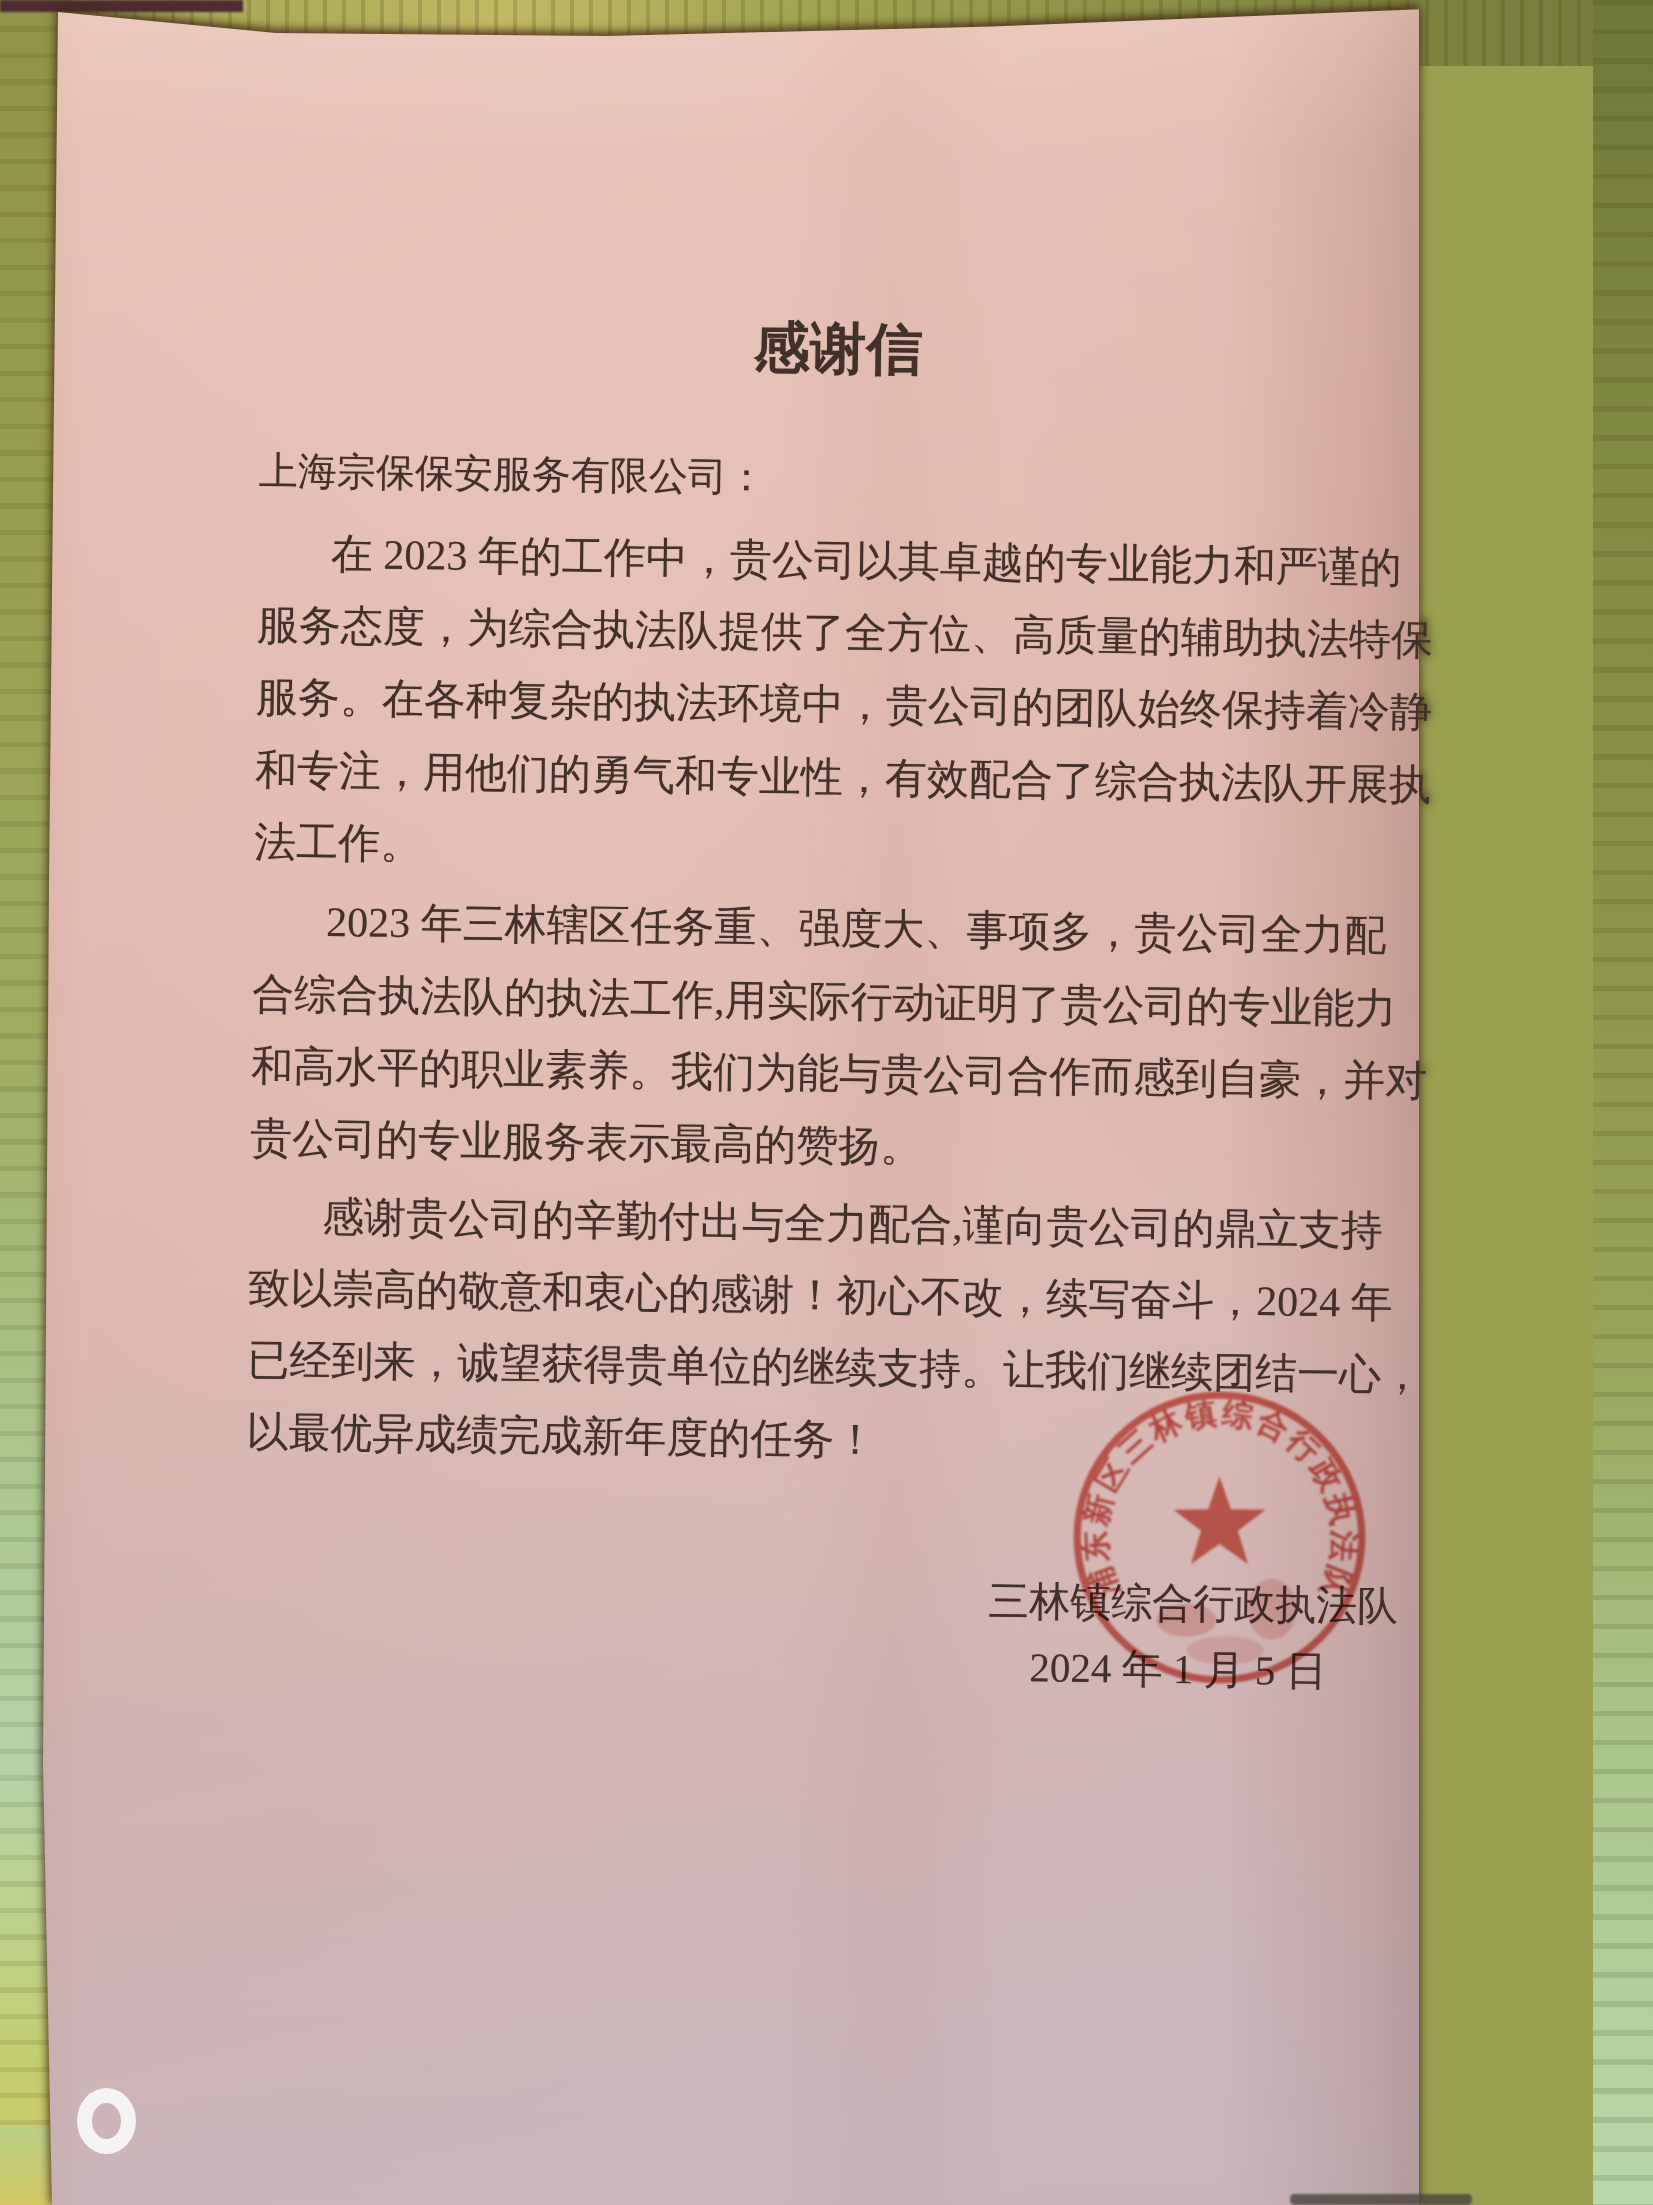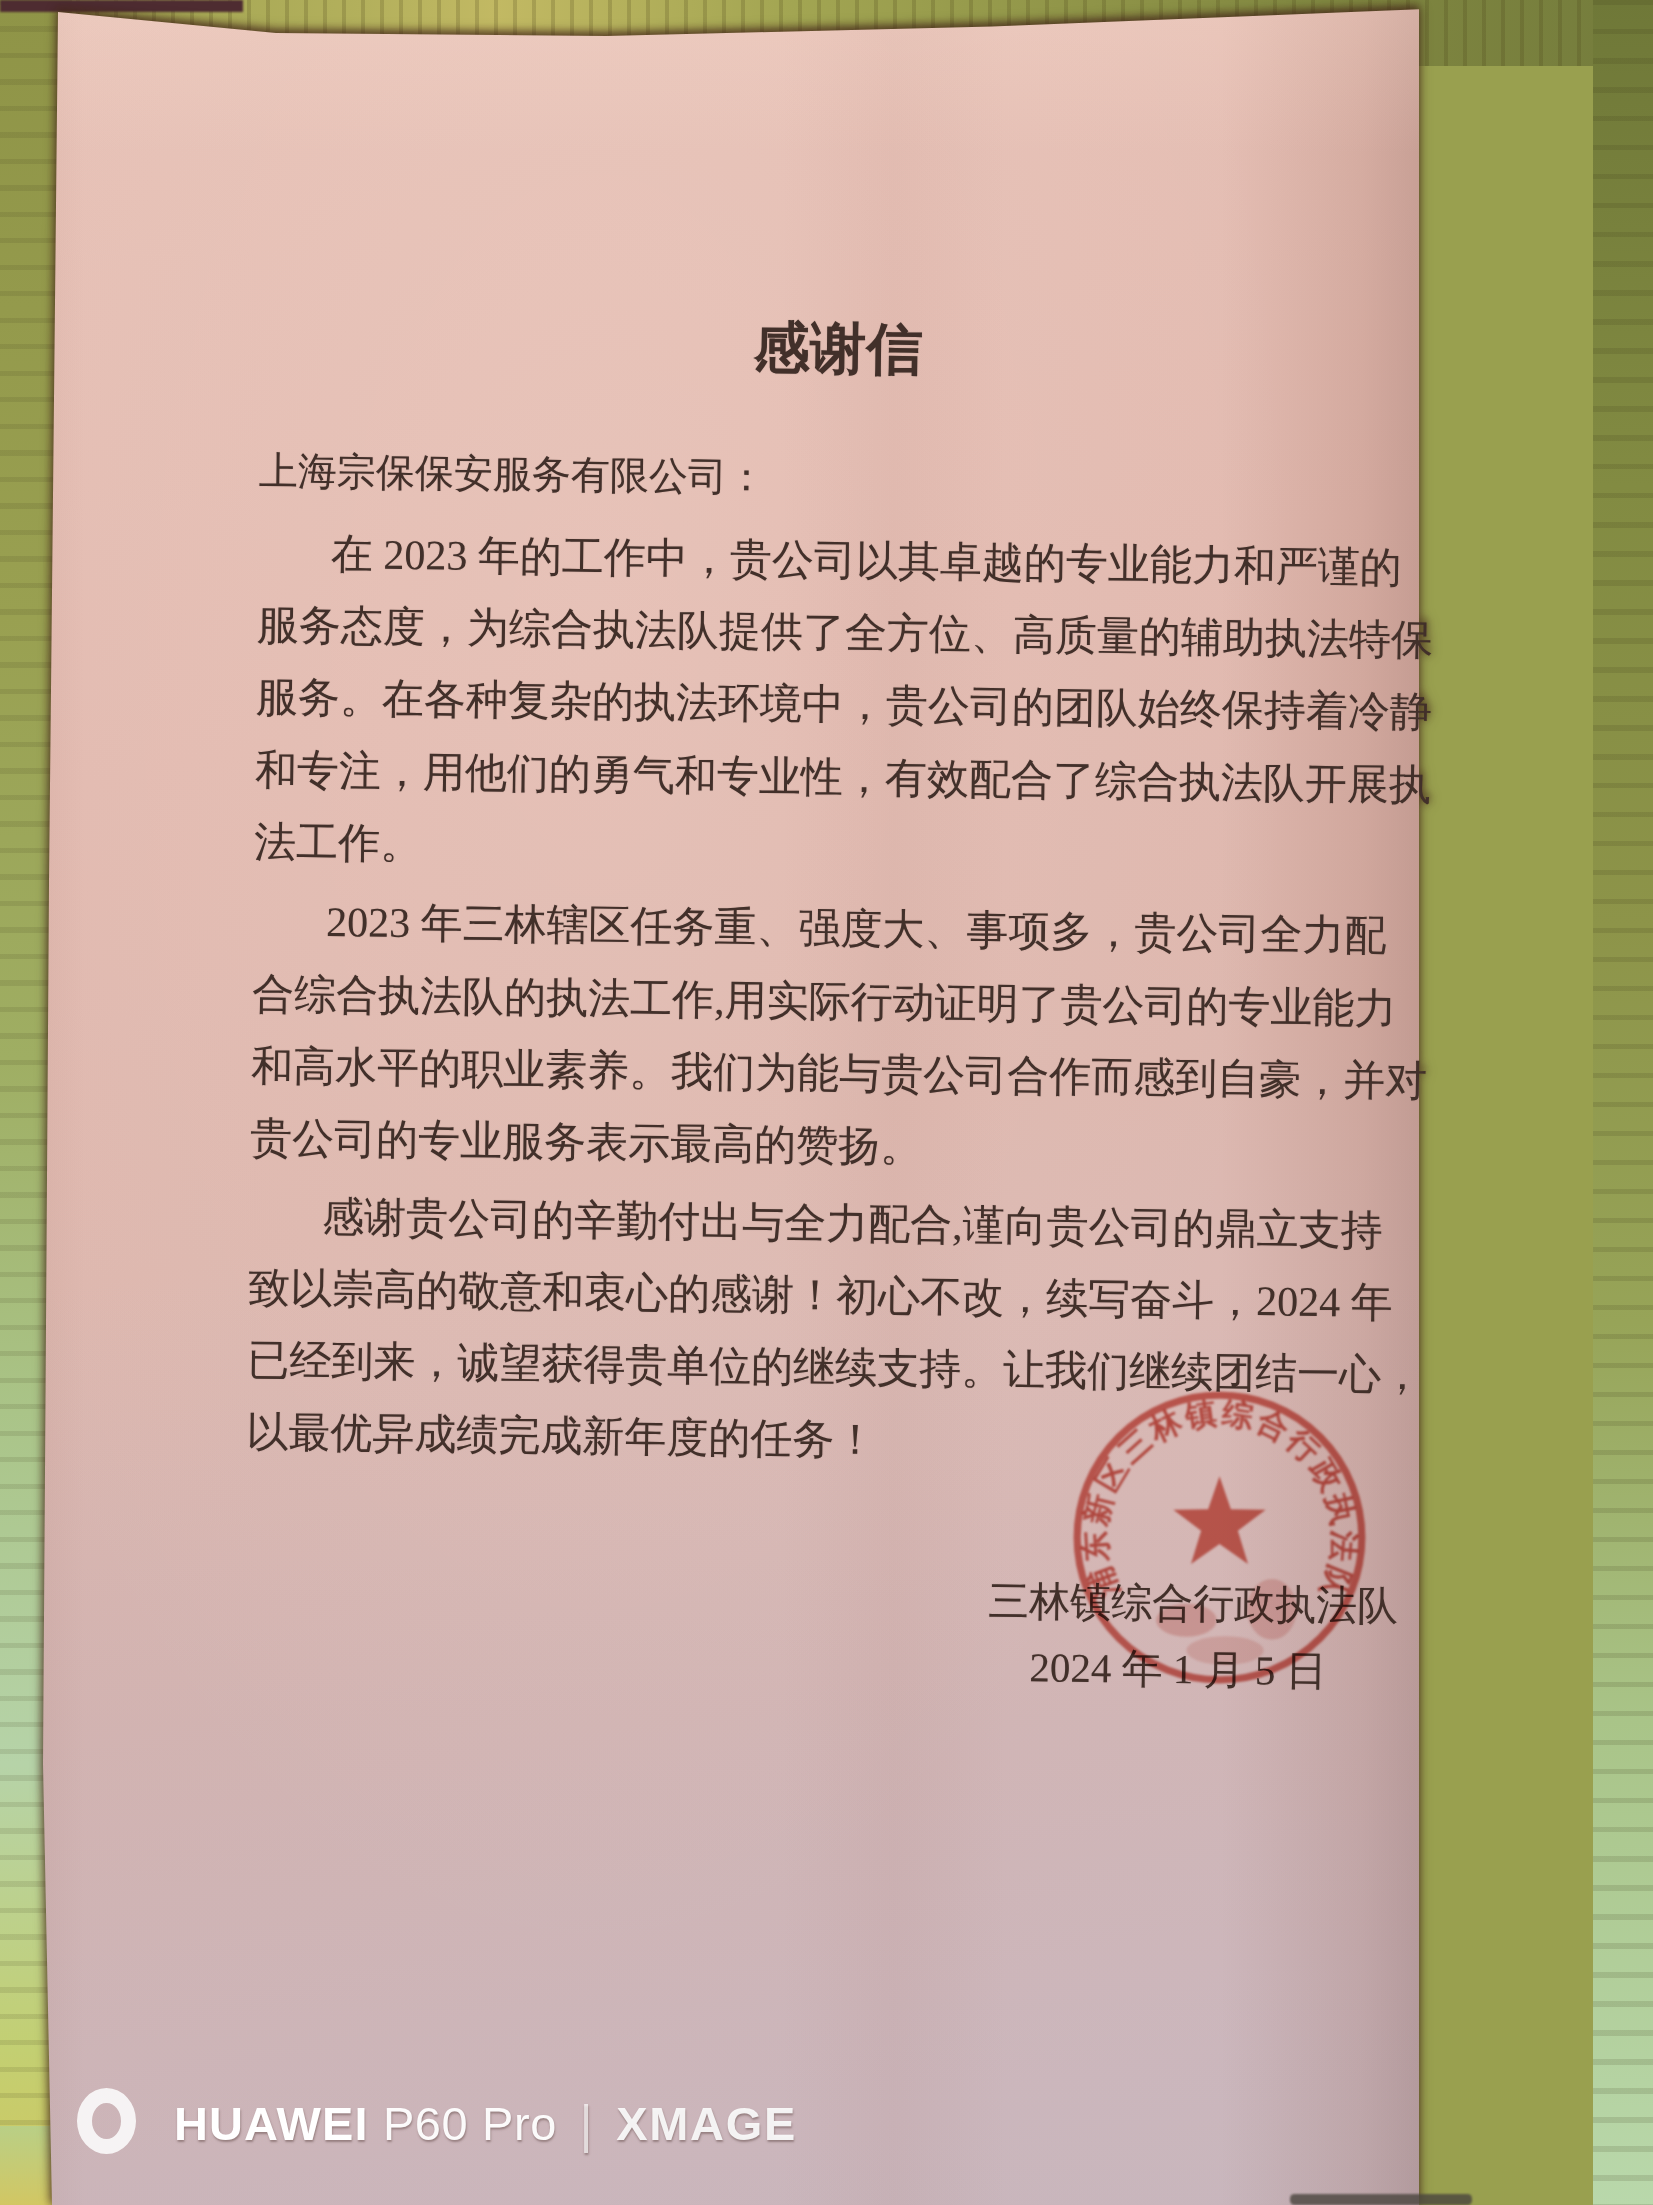--- a/index.html
+++ b/index.html
@@ -150,23 +150,17 @@
                L 0 12 L -51.7 48.2 L -33.3 -12.2 L -83.7 -50.2 L -20.6 -51.3 Z" fill="rgba(208,82,68,0.85)"></path>
       <text font-size="56" letter-spacing="6" fill="rgba(201,70,58,0.90)" font-family="Liberation Serif, DejaVu Serif, serif" font-weight="700">
         <textPath href="#arcPath" startOffset="14" textLength="860">浦东新区三林镇综合行政执法队</textPath>
       </text>
       <ellipse cx="-60" cy="150" rx="55" ry="30" fill="rgba(205,80,66,0.28)"></ellipse>
       <ellipse cx="95" cy="130" rx="45" ry="55" fill="rgba(205,80,66,0.25)"></ellipse>
       <ellipse cx="10" cy="205" rx="70" ry="26" fill="rgba(205,80,66,0.20)"></ellipse>
     </svg>
 
     <div class="wm-ring"></div>
-    <div class="wm-text">
-      <span class="wm-brand">HUAWEI</span>
-      <span class="wm-model">P60 Pro</span>
-      <span class="wm-sep">|</span>
-      <span class="wm-imaging">XMAGE</span>
-    </div>
   </div>
 </div>
 
 <div class="dark-strip-bottom"></div>
 
 
 </body></html>

